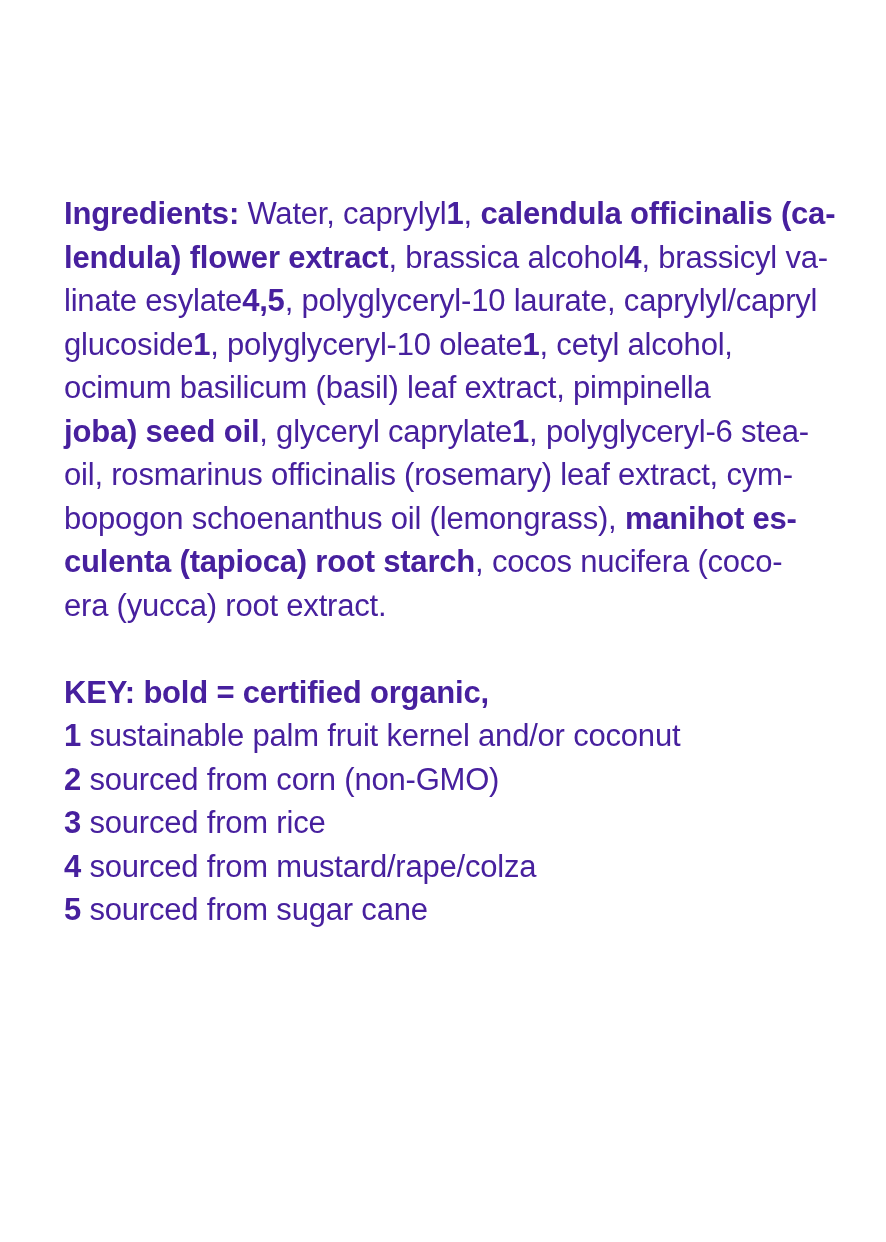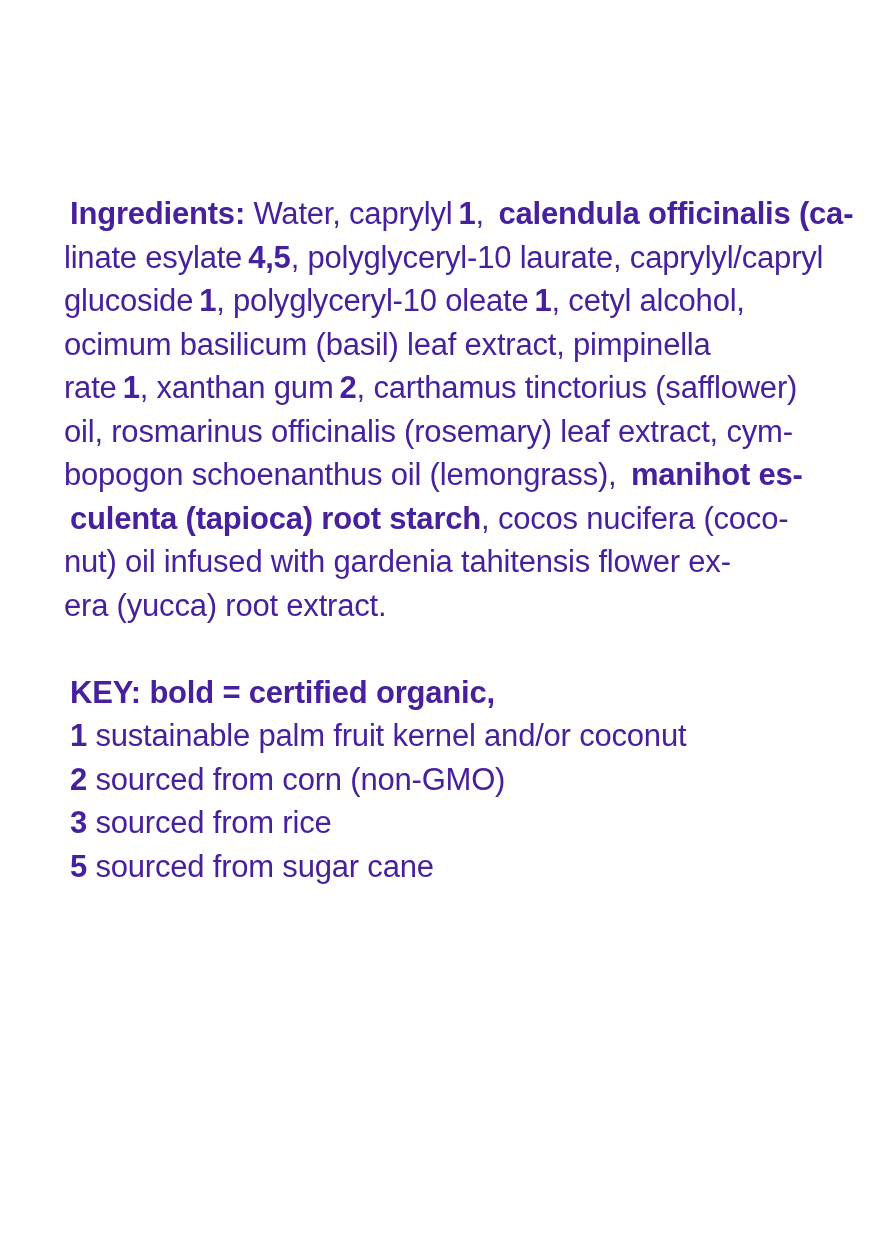--- a/index.html
+++ b/index.html
@@ -23,38 +23,39 @@
     letter-spacing: -0.2px;
     font-weight: 400;
   }
   .para { display: block; }
   .para.key { margin-top: 43.5px; }
   .line {
     white-space: pre;
     display: block;
   }
   .seg { font-weight: 400; }
-  .seg.bold { font-weight: 700; margin-left: 6px; }
+  .seg.bold { font-weight: 700; }
 </style>
 </head>
 <body style="background: rgb(255, 255, 255);">
 
 <div class="label" style="color: rgb(71, 32, 158);">
   <div class="para">
       <div class="line"><span class="seg bold">Ingredients:</span><span class="seg"> Water, caprylyl</span><span class="seg bold">1</span><span class="seg">, </span><span class="seg bold">calendula officinalis (ca-</span></div>
+      <div class="line"><span class="seg bold">lendula) flower extract</span><span class="seg">, brassica alcohol</span><span class="seg bold">4</span><span class="seg">, brassicyl va-</span></div>
       <div class="line"><span class="seg">linate esylate</span><span class="seg bold">4,5</span><span class="seg">, polyglyceryl-10 laurate, caprylyl/capryl</span></div>
       <div class="line"><span class="seg">glucoside</span><span class="seg bold">1</span><span class="seg">, polyglyceryl-10 oleate</span><span class="seg bold">1</span><span class="seg">, cetyl alcohol,</span></div>
       <div class="line"><span class="seg">ocimum basilicum (basil) leaf extract, pimpinella</span></div>
-      <div class="line"><span class="seg">rate</span><span class="seg bold">1</span><span class="seg">, xanthan gum</span><span class="seg bold">2</span><span class="seg">, carthamus tinctorius (safflower)</span></div>
+      <div class="line"><span class="seg bold">joba) seed oil</span><span class="seg">, glyceryl caprylate</span><span class="seg bold">1</span><span class="seg">, polyglyceryl-6 stea-</span></div>
       <div class="line"><span class="seg">oil, rosmarinus officinalis (rosemary) leaf extract, cym-</span></div>
       <div class="line"><span class="seg">bopogon schoenanthus oil (lemongrass), </span><span class="seg bold">manihot es-</span></div>
       <div class="line"><span class="seg bold">culenta (tapioca) root starch</span><span class="seg">, cocos nucifera (coco-</span></div>
-      <div class="line"><span class="seg">nut) oil infused with gardenia tahitensis flower ex-</span></div>
       <div class="line"><span class="seg">era (yucca) root extract.</span></div>
     </div>
   <div class="para key">
       <div class="line"><span class="seg bold">KEY: bold = certified organic,</span></div>
       <div class="line"><span class="seg bold">1</span><span class="seg"> sustainable palm fruit kernel and/or coconut</span></div>
       <div class="line"><span class="seg bold">2</span><span class="seg"> sourced from corn (non-GMO)</span></div>
       <div class="line"><span class="seg bold">3</span><span class="seg"> sourced from rice</span></div>
+      <div class="line"><span class="seg bold">4</span><span class="seg"> sourced from mustard/rape/colza</span></div>
       <div class="line"><span class="seg bold">5</span><span class="seg"> sourced from sugar cane</span></div>
     </div>
 </div>
 
 </body></html>

